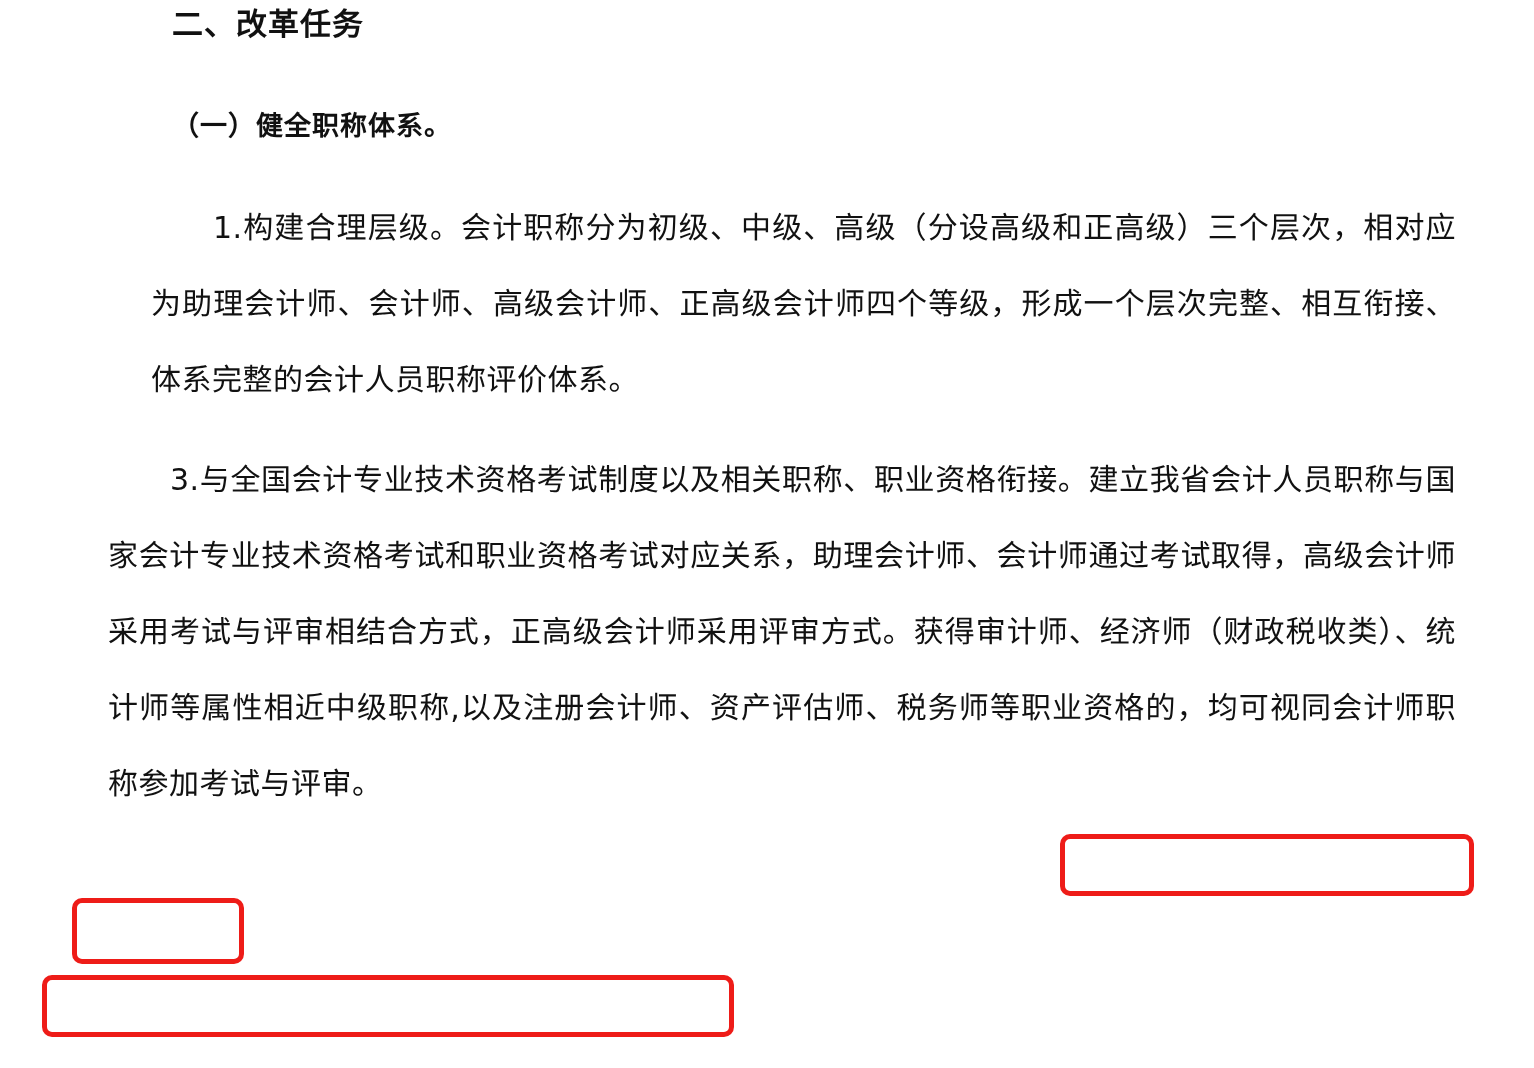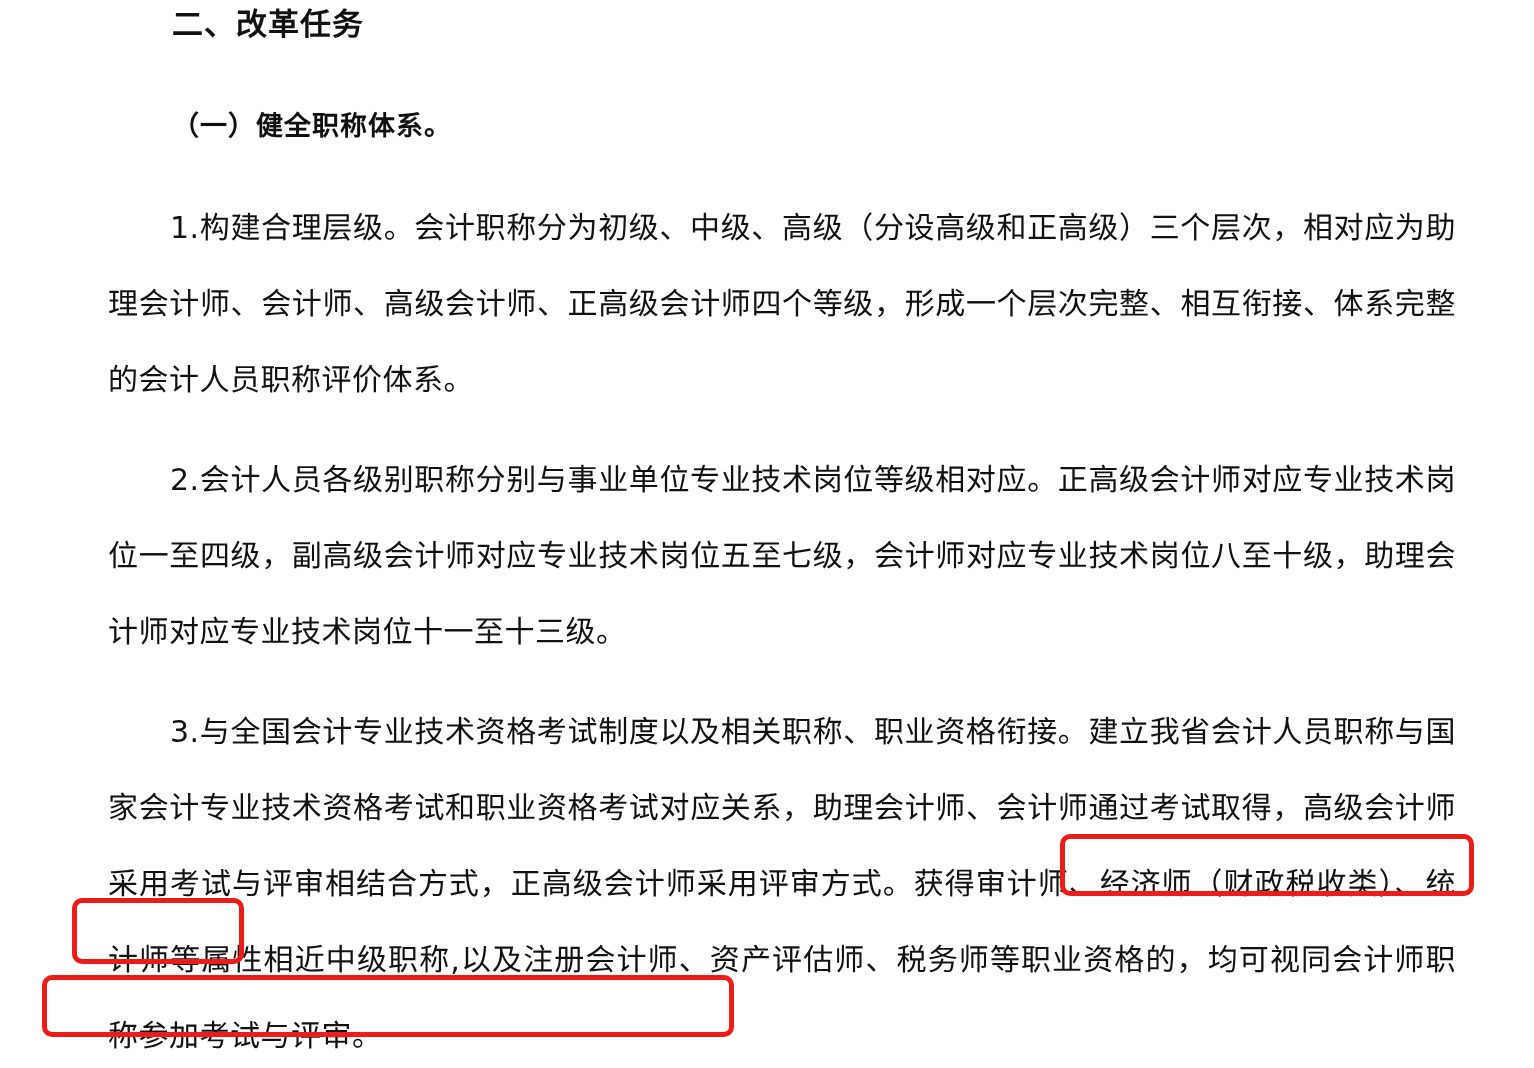--- a/index.html
+++ b/index.html
@@ -45,21 +45,21 @@
   .para {
     font-size: 30px;
     line-height: 76px;
     letter-spacing: 0.5px;
     margin: 0;
     text-indent: 62px;
     text-align: justify;
     text-justify: inter-ideograph;
     color: #111;
   }
-  .para.p1 { padding-top: 42px; }
+  .para.p1 { padding-top: 42px; margin-left: 43px; }
   .para.p2 { padding-top: 24px; }
   .para.p3 { padding-top: 24px; }
 
   
   .annot {
     position: absolute;
     border: 5px solid #ee1c18;
     border-radius: 10px;
     pointer-events: none;
     box-sizing: border-box;
@@ -72,21 +72,20 @@
 <body>
 
 <div class="page">
 
   <h1 class="heading">二、改革任务</h1>
 
   <h2 class="subheading">（一）健全职称体系。</h2>
 
   <p class="para p1">1.构建合理层级。会计职称分为初级、中级、高级（分设高级和正高级）三个层次，相对应为助理会计师、会计师、高级会计师、正高级会计师四个等级，形成一个层次完整、相互衔接、体系完整的会计人员职称评价体系。</p>
 
-  <p class="para p2">2.会计人员各级别职称分别与事业单位专业技术岗位等级相对应。正高级会计师对应专业技术岗位一至四级，副高级会计师对应专业技术岗位五至七级，会计师对应专业技术岗位八至十级，助理会计师对应专业技术岗位十一至十三级。</p>
 
   <p class="para p3">3.与全国会计专业技术资格考试制度以及相关职称、职业资格衔接。建立我省会计人员职称与国家会计专业技术资格考试和职业资格考试对应关系，助理会计师、会计师通过考试取得，高级会计师采用考试与评审相结合方式，正高级会计师采用评审方式。获得审计师、经济师（财政税收类）、统计师等属性相近中级职称,以及注册会计师、资产评估师、税务师等职业资格的，均可视同会计师职称参加考试与评审。</p>
 
   <div class="annot" id="annot-a" style="border-color: rgb(238, 28, 24);"></div>
   <div class="annot" id="annot-b" style="border-color: rgb(238, 28, 24);"></div>
   <div class="annot" id="annot-c" style="border-color: rgb(238, 28, 24);"></div>
 
 </div>
 
 </body></html>

